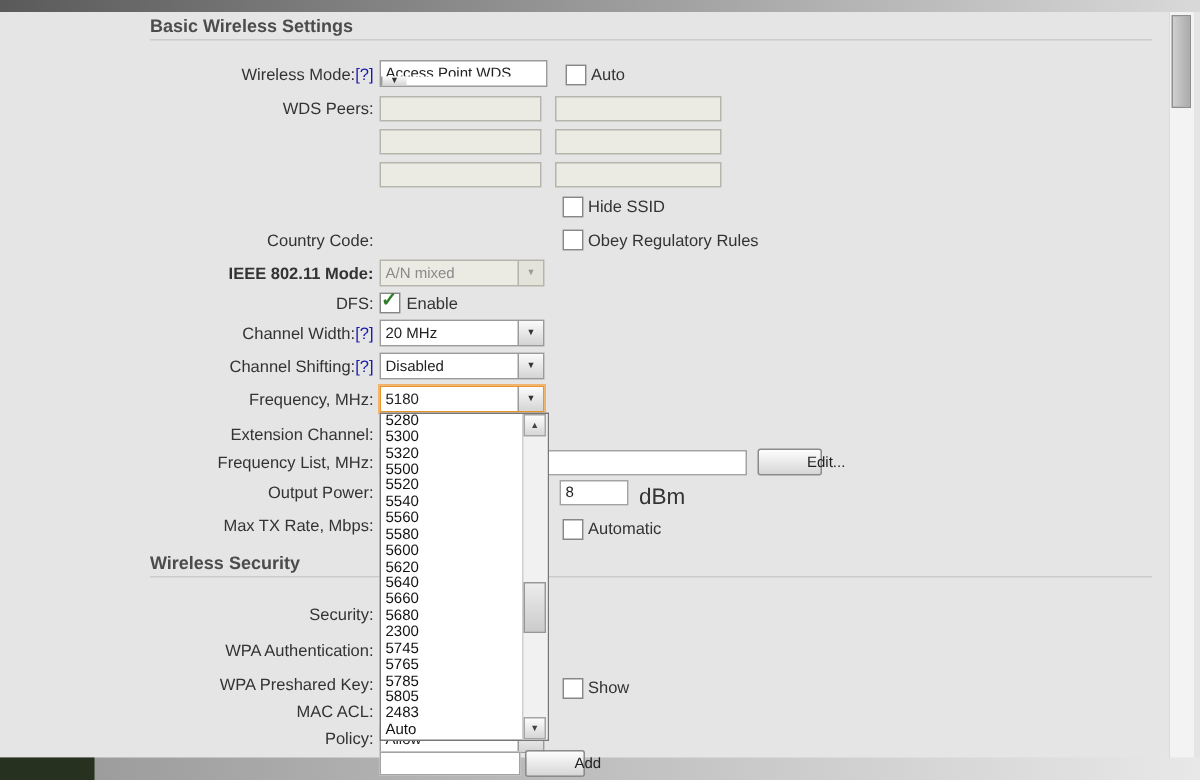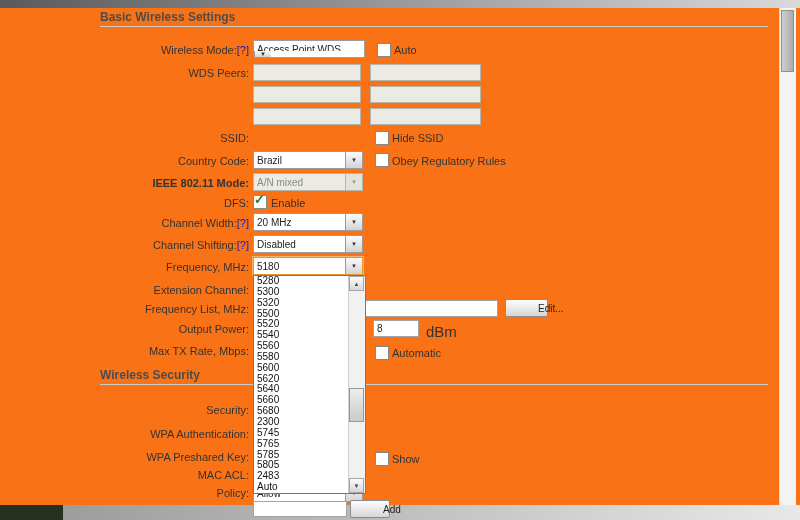--- a/index.html
+++ b/index.html
@@ -1,17 +1,17 @@
 <!DOCTYPE html>
 <html><head>
 <meta charset="utf-8">
 <style>
   html,body{margin:0;padding:0;}
   body{font-family:"Liberation Sans",sans-serif;background:#fff;}
-  .screen{position:relative;width:800px;height:520px;background:#f97316;overflow:hidden;}
+  .screen{position:relative;width:800px;height:520px;background:#e5e5e5;overflow:hidden;}
   .topbar{position:absolute;top:0;left:0;width:800px;height:8px;background:linear-gradient(to right,#5a5a5a,#d9d9d9);}
   .bottombar{position:absolute;top:505px;left:0;width:800px;height:15px;background:linear-gradient(to right,#969696,#e8e8e8);}
   .footer-block{position:absolute;top:505px;left:0;width:63px;height:15px;background:#26321f;}
   .vscroll{position:absolute;top:8px;left:779px;width:16px;height:497px;background:#f3f3f3;border-left:1px solid #dcdcdc;}
   .vthumb{position:absolute;top:2px;left:1px;width:13px;height:62px;background:linear-gradient(to right,#cfcfcf,#ababab);border:1px solid #8f8f8f;box-sizing:border-box;}
   .section-title{position:absolute;left:100px;font-size:12px;font-weight:bold;color:#4c4c4c;}
   .rule{position:absolute;left:100px;width:668px;height:1px;background:#cccccc;}
   .lbl{position:absolute;left:0;width:249px;text-align:right;font-size:11px;color:#333;white-space:nowrap;}
   .help{color:#1a1aae;cursor:pointer;}
   .select{position:absolute;height:18px;background:#fff;border:1px solid #9b9b9b;display:flex;align-items:stretch;font-size:10px;color:#222;box-sizing:border-box;}
@@ -53,29 +53,24 @@
   <span class="cblbl" style="top:44px;left:394px;">Auto</span>
 
   <div class="lbl" style="top:67px;">WDS Peers:</div>
   <input class="ti dis" style="top: 64px; left: 253px; width: 108px;">
   <input class="ti dis" style="top: 64px; left: 370px; width: 111px;">
   <input class="ti dis" style="top: 86px; left: 253px; width: 108px;">
   <input class="ti dis" style="top: 86px; left: 370px; width: 111px;">
   <input class="ti dis" style="top: 108px; left: 253px; width: 108px;">
   <input class="ti dis" style="top: 108px; left: 370px; width: 111px;">
 
-  <div class="lbl" style="top:132px;">SSID:</div>
   <span class="cb" style="top:131px;left:375px;"></span>
   <span class="cblbl" style="top:132px;left:392px;">Hide SSID</span>
 
   <div class="lbl" style="top:155px;">Country Code:</div>
-  <div class="select" style="top:151px;left:253px;width:110px;">
-    <span class="txt">Brazil</span>
-    <span class="sbtn">▼</span>
-  </div>
   <span class="cb" style="top:153px;left:375px;"></span>
   <span class="cblbl" style="top:155px;left:392px;">Obey Regulatory Rules</span>
 
   <div class="lbl" style="top:177px;font-weight:bold;">IEEE 802.11 Mode:</div>
   <div class="select disabled" style="top:173px;left:253px;width:110px;">
     <span class="txt">A/N mixed</span>
     <span class="sbtn">▼</span>
   </div>
 
   <div class="lbl" style="top:197px;">DFS:</div>

